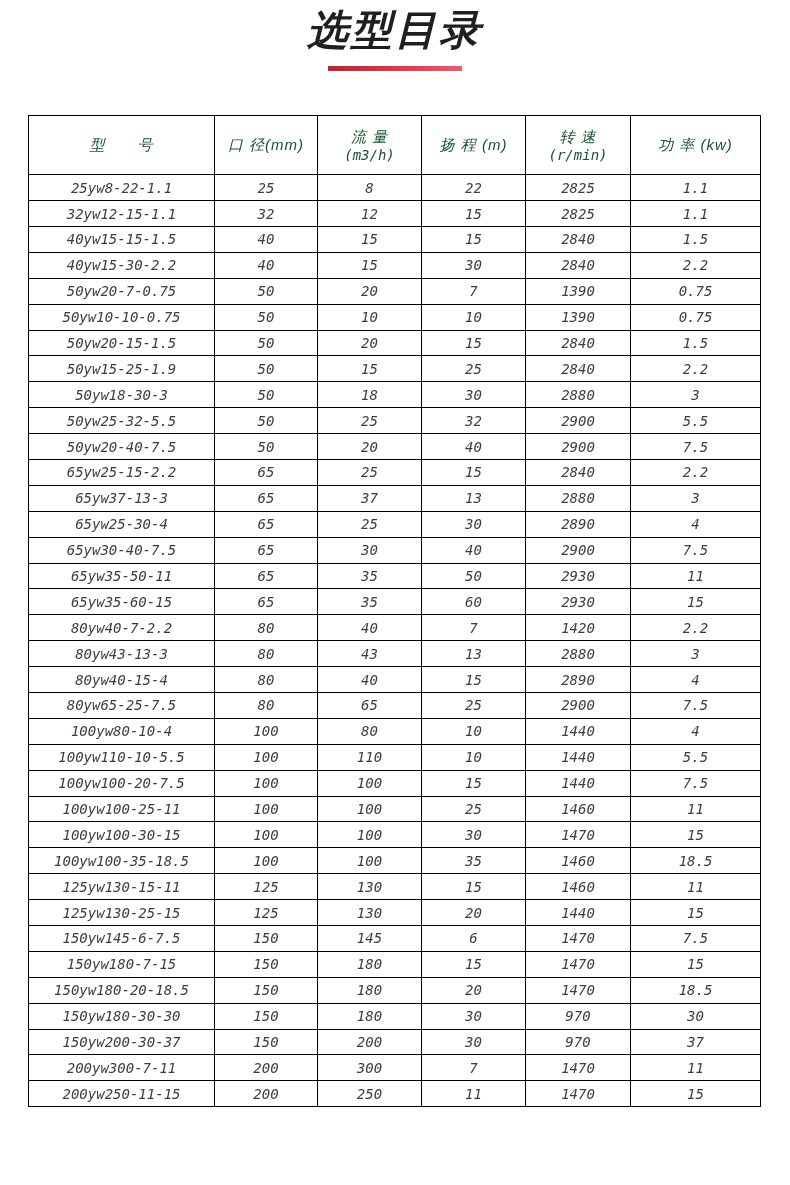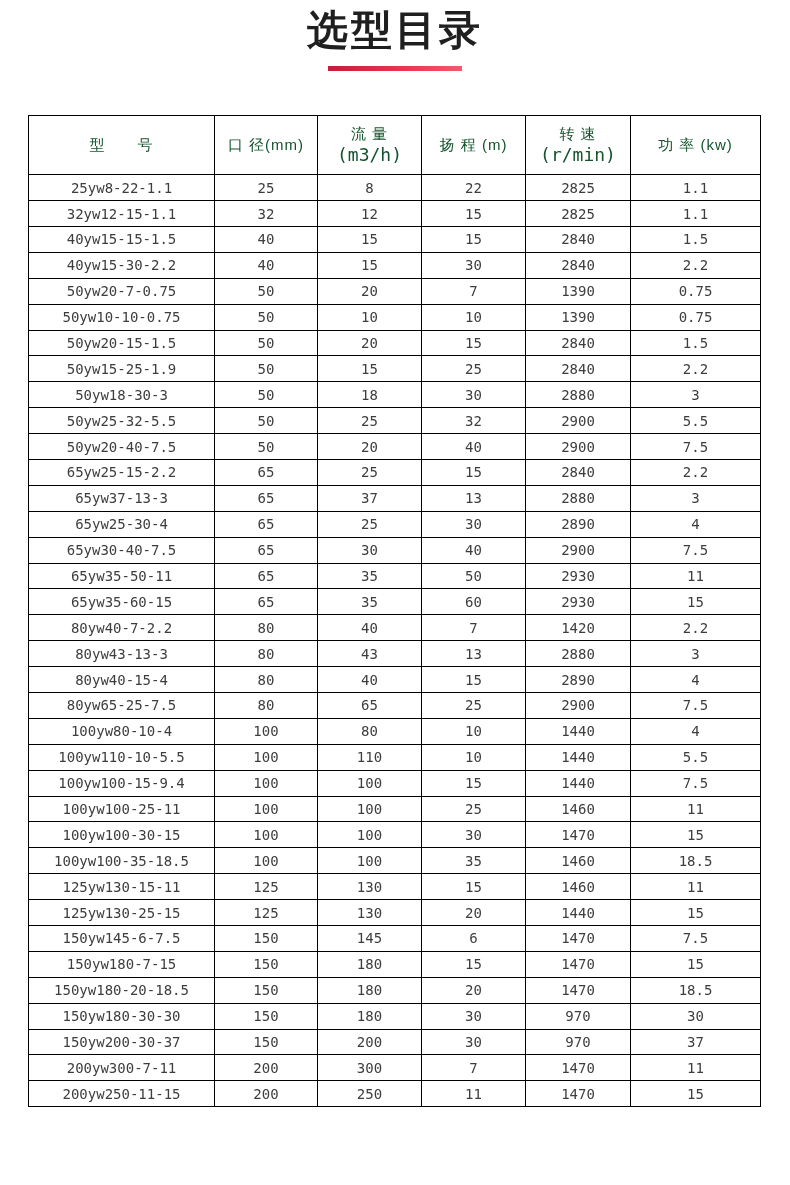--- a/index.html
+++ b/index.html
@@ -6,20 +6,21 @@
     margin: 0;
     padding: 0;
     background: #ffffff;
   }
   .page {
     width: 790px;
     height: 1185px;
     background: #ffffff;
     overflow: hidden;
     font-family: "Liberation Sans", sans-serif;
+    font-style: italic;
   }
   .page-title {
     text-align: center;
     padding-top: 6px;
     font-size: 41px;
     line-height: 1.2;
     font-weight: 800;
     letter-spacing: 3px;
     color: #1f1f1f;
     font-family: "Liberation Sans", sans-serif;
@@ -53,21 +54,21 @@
   }
   thead tr { height: 59px; }
   thead th {
     font-weight: normal;
     font-size: 15px;
     color: #14532d;
     letter-spacing: 1px;
     font-family: "Liberation Sans", sans-serif;
   }
   thead th .hdr-sub {
-    font-size: 18px;
+    font-size: 14px;
     letter-spacing: 0;
     font-family: "DejaVu Sans Mono", monospace;
   }
   thead th .hdr-sub:empty { display: none; }
   tbody tr { height: 25.9px; }
   tbody td {
     font-size: 14px;
     color: #3d3d3d;
     font-family: "DejaVu Sans Mono", monospace;
     white-space: nowrap;
@@ -299,21 +300,21 @@
           </tr>
           <tr>
             <td>100yw110-10-5.5</td>
             <td>100</td>
             <td>110</td>
             <td>10</td>
             <td>1440</td>
             <td>5.5</td>
           </tr>
           <tr>
-            <td>100yw100-15-9.4</td>
+            <td>100yw100-20-7.5</td>
             <td>100</td>
             <td>100</td>
             <td>15</td>
             <td>1440</td>
             <td>7.5</td>
           </tr>
           <tr>
             <td>100yw100-25-11</td>
             <td>100</td>
             <td>100</td>

